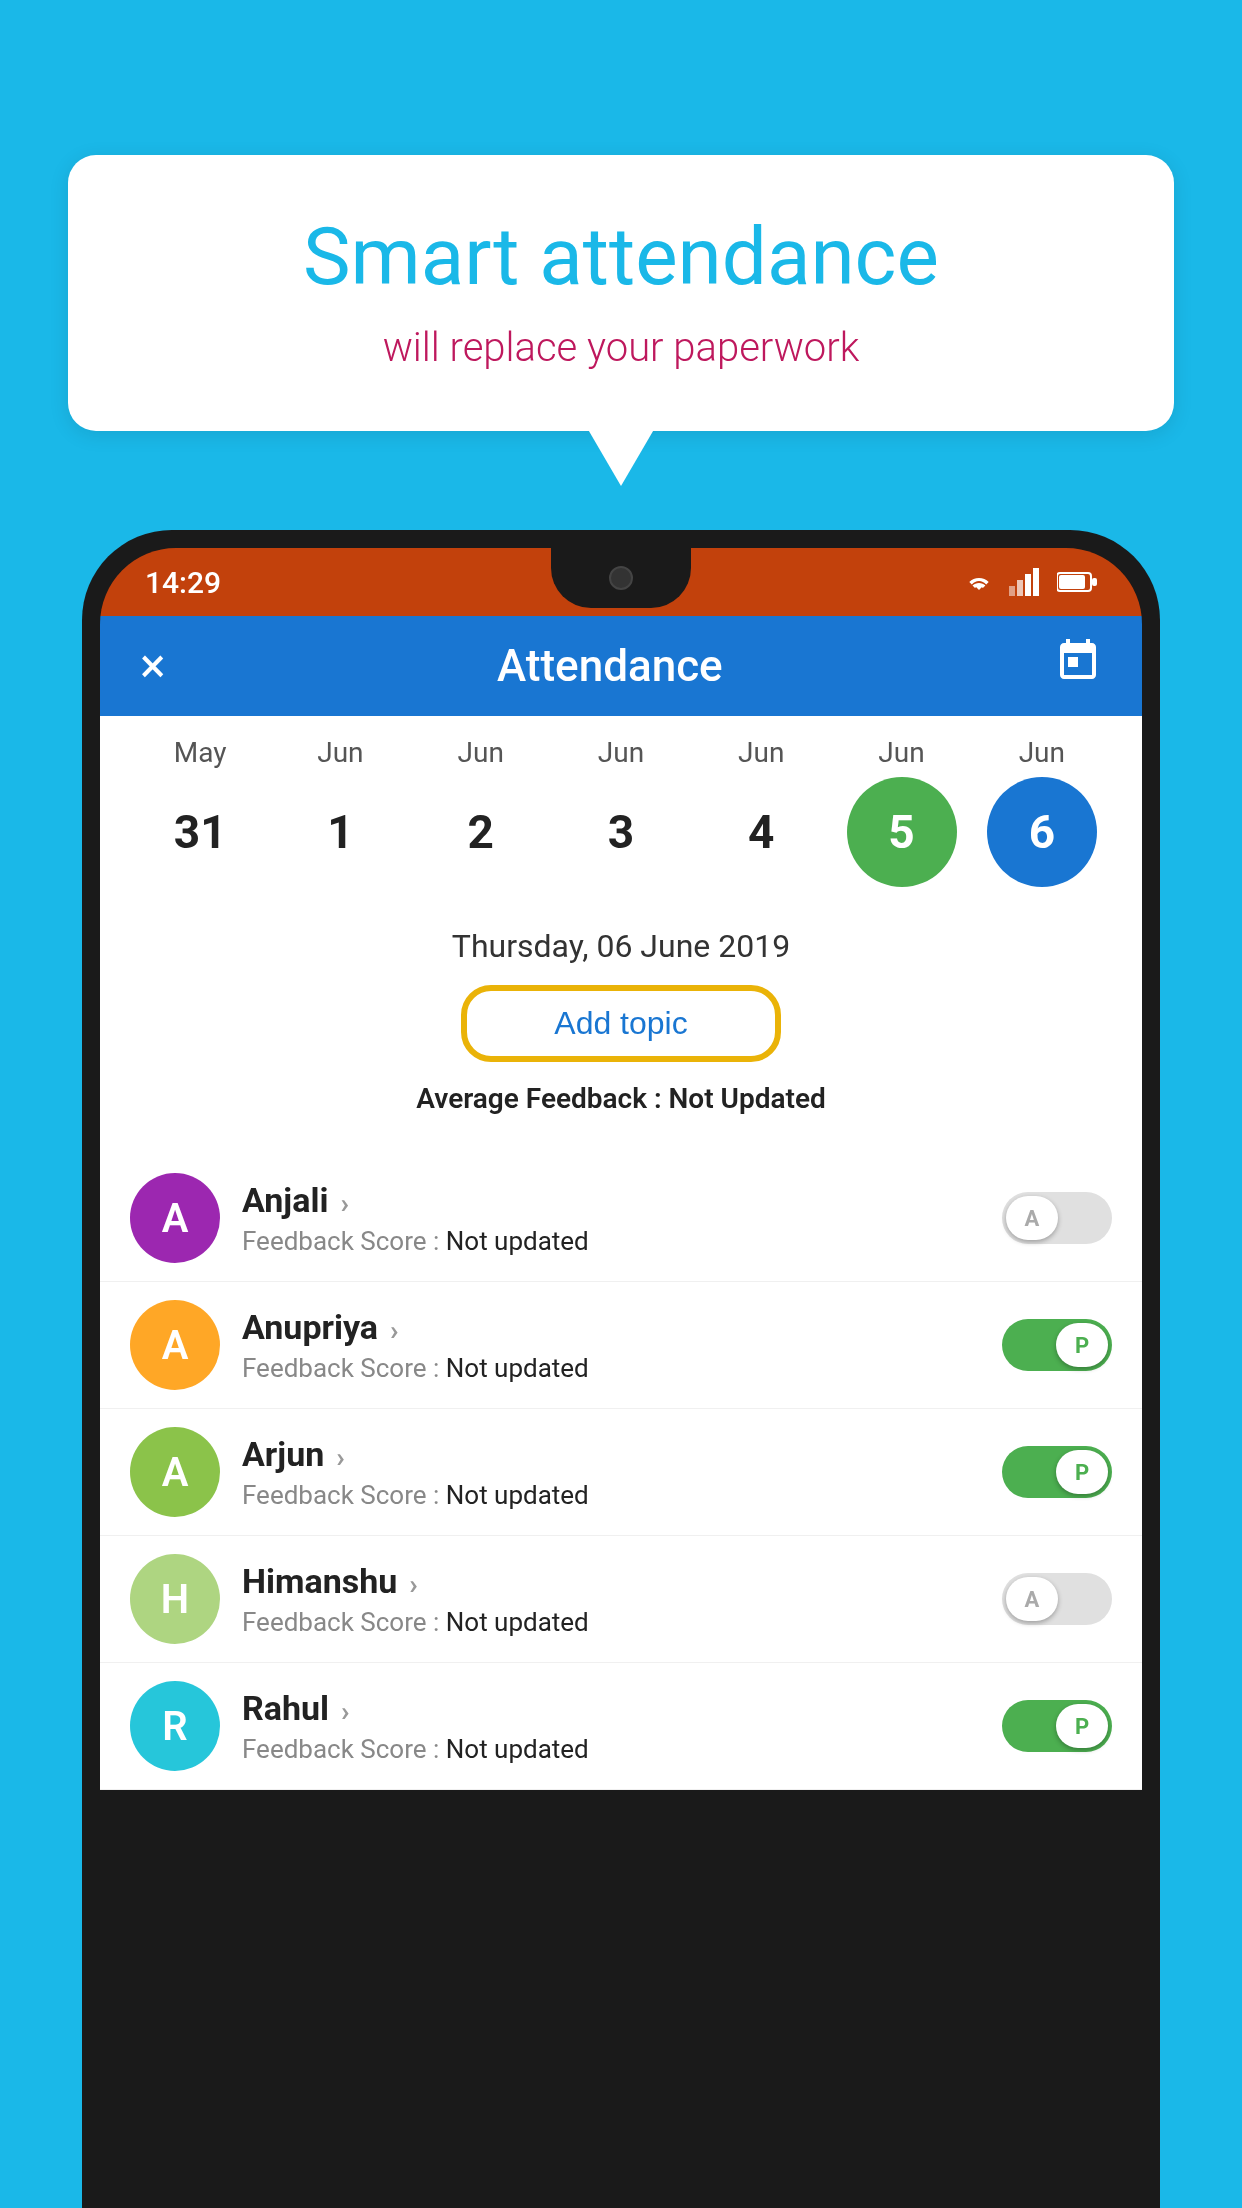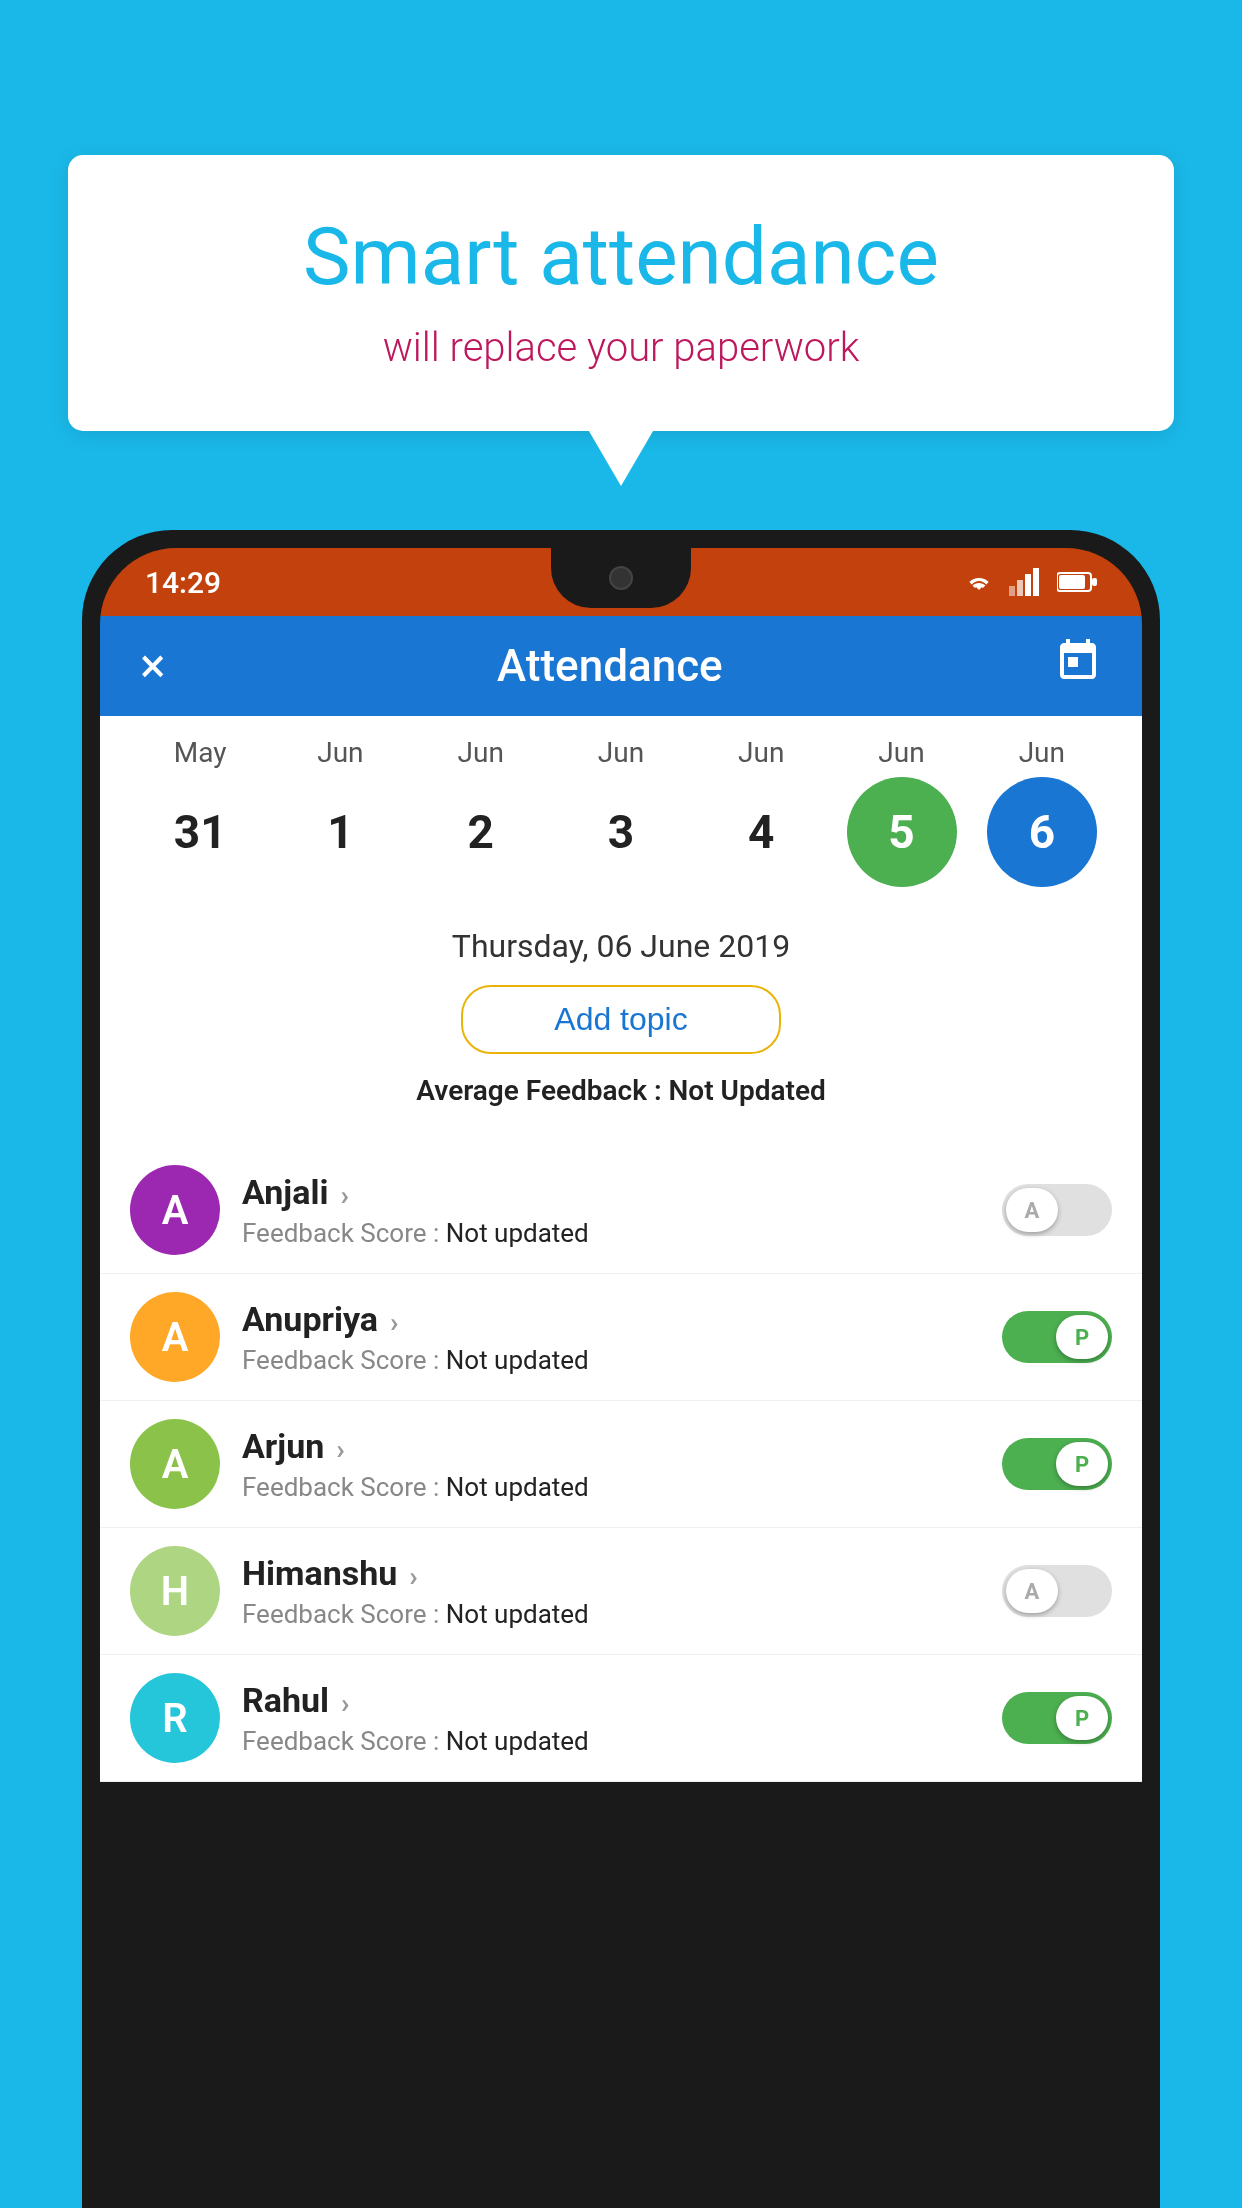--- a/index.html
+++ b/index.html
@@ -16,21 +16,21 @@
     
     .speech-bubble-container {
       position: absolute;
       top: 155px;
       left: 68px;
       right: 68px;
     }
 
     .speech-bubble {
       background: white;
-      border-radius: 15px;
+      border-radius: 28px;
       padding: 55px 60px 60px;
       text-align: center;
       box-shadow: 0 4px 20px rgba(0,0,0,0.1);
       position: relative;
     }
 
     .speech-bubble::after {
       content: '';
       position: absolute;
       bottom: -55px;
@@ -232,21 +232,21 @@
     .selected-date {
       text-align: center;
       font-size: 32px;
       color: #333;
       margin: 10px 0 20px;
     }
 
     .add-topic-btn {
       display: block;
       margin: 0 auto 20px;
-      border: 2px solid #eab308;
+      border: 6px solid #eab308;
       border-radius: 30px;
       padding: 14px 60px;
       color: #1976d2;
       font-size: 32px;
       background: white;
       cursor: pointer;
       text-align: center;
       width: 320px;
     }
 

